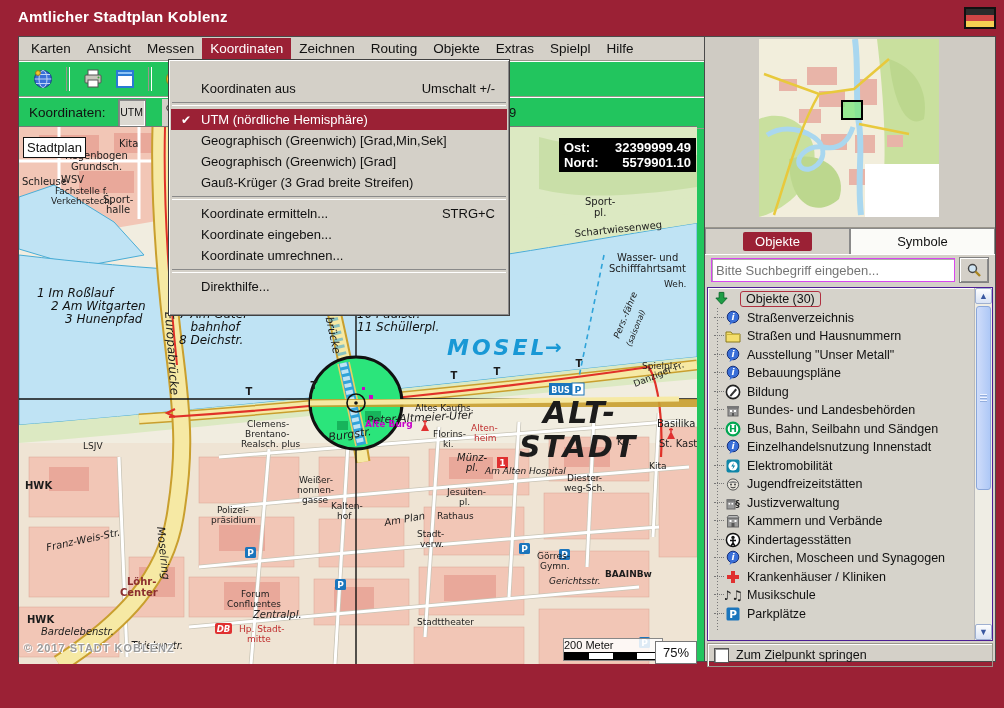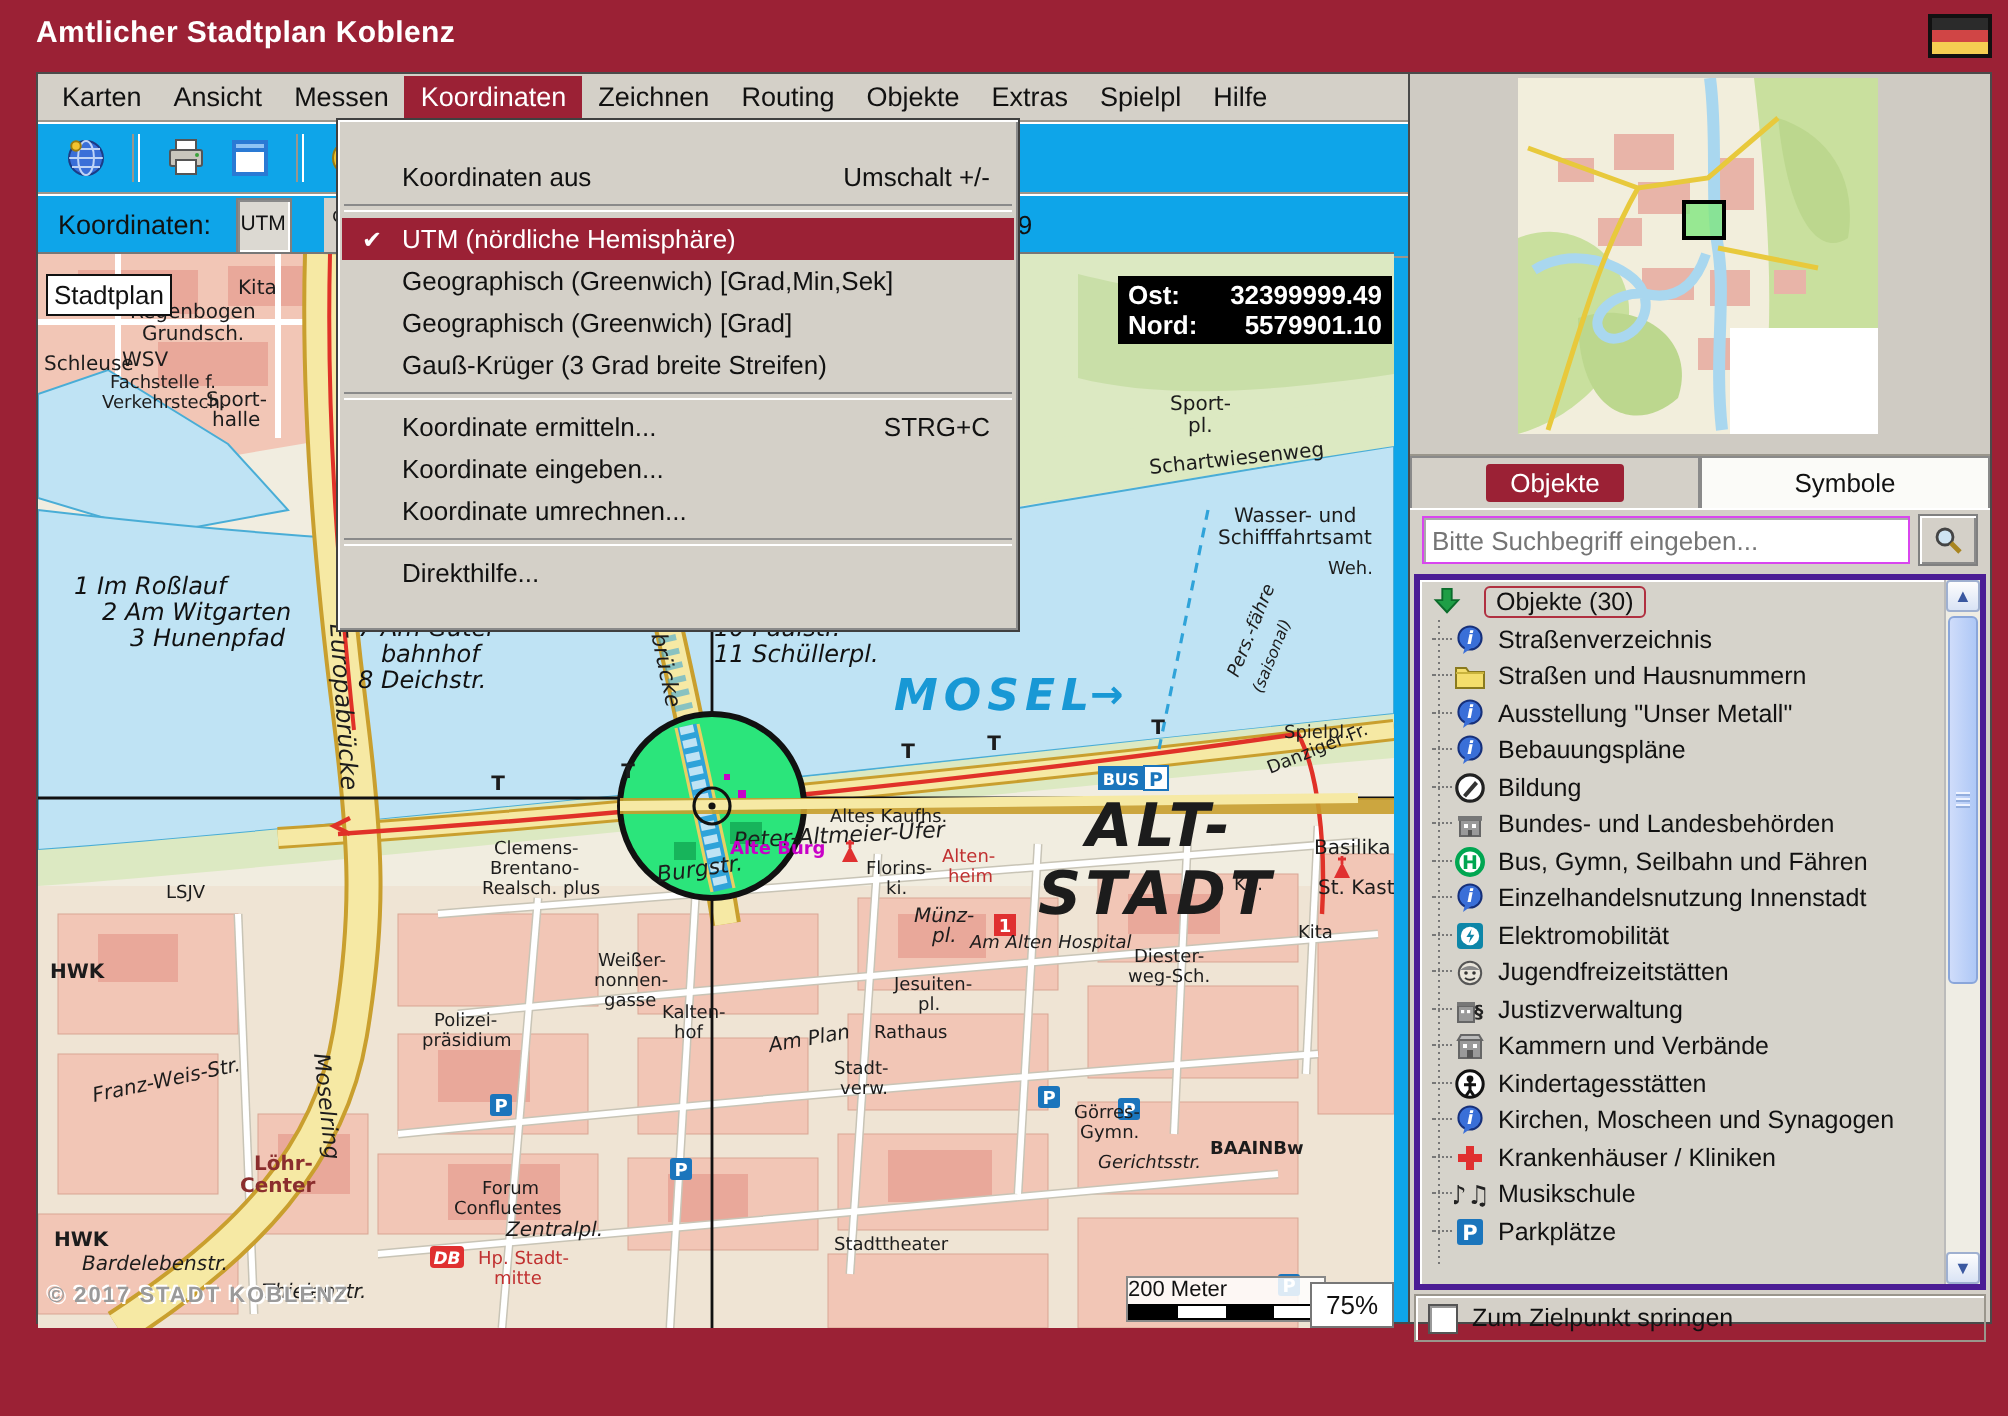--- a/index.html
+++ b/index.html
@@ -3,21 +3,21 @@
 <meta charset="utf-8">
 <style>
   html,body{margin:0;padding:0;}
   body{width:1004px;height:708px;position:relative;background:#9B2135;
        font-family:"Liberation Sans",sans-serif;overflow:hidden;-webkit-font-smoothing:antialiased;}
   
   .titlebar{position:absolute;left:0;top:0;width:100%;height:34px;}
   .title{position:absolute;left:18px;top:8px;color:#fff;font-size:15px;font-weight:bold;letter-spacing:.2px;}
   .flag{position:absolute;left:964px;top:7px;width:32px;height:22px;border:2px solid #111;box-sizing:border-box;background:linear-gradient(to bottom,#2b2b2b 0 33%,#d04545 33% 66%,#f5ce52 66% 100%);}
   
-  .window{position:absolute;left:18px;top:36px;width:734px;height:626px;background:#0ea5e9;border:1px solid #4a4a4a;box-sizing:border-box;}
+  .window{position:absolute;left:18px;top:36px;width:734px;height:626px;background:#22c55e;border:1px solid #4a4a4a;box-sizing:border-box;}
   .menubar{height:23px;display:flex;align-items:center;padding-left:4px;background:#D4D0C8;border-bottom:1px solid #9a968c;font-size:13.5px;color:#111;}
   .menu-item{padding:3px 8px;cursor:default;}
   .menu-item.active{background:#9B2135;color:#fff;}
   .toolbar{height:35px;display:flex;align-items:center;padding-left:8px;border-bottom:1px solid #9a968c;box-shadow:inset 0 1px 0 #fff;}
   .tb-btn{width:26px;height:26px;display:flex;align-items:center;justify-content:center;margin:0 3px;}
   .tb-sep{width:2px;height:24px;margin:0 7px;border-left:1px solid #9a968c;border-right:1px solid #fff;}
   .coordbar{height:31px;position:relative;display:flex;align-items:center;box-shadow:inset 0 1px 0 #fff;border-bottom:1px solid #9a968c;}
   .coordbar-label{font-size:13.5px;color:#111;margin-left:10px;margin-right:12px;}
   .coord-btn{min-width:26px;height:26px;margin-right:16px;display:flex;flex-direction:column;align-items:center;justify-content:center;font-size:8.5px;line-height:9px;color:#111;background:#D4D0C8;border:1px solid transparent;}
   .coord-btn .big{font-size:10.5px;font-weight:normal;letter-spacing:0;}
@@ -48,21 +48,21 @@
   .overview{position:relative;height:190px;background:#CFCBC3;border-bottom:1px solid #9a968c;}
   .overview svg{position:absolute;left:54px;top:2px;}
   .tabs{height:26px;display:flex;}
   .tab{flex:1;display:flex;align-items:center;justify-content:center;font-size:13px;border:1px solid #8a8a8a;border-bottom:none;box-sizing:border-box;}
   .tab.active{background:#D4D0C8;}
   .tab.active .tab-pill{background:#9B2135;color:#fff;padding:2px 12px;border-radius:2px;}
   .tab.inactive{background:#fbfbf8;color:#111;}
   .searchrow{height:30px;display:flex;align-items:center;padding:0 6px;border-top:1px solid #fff;}
   .searchrow input{flex:1;height:20px;border:1px solid #d946ef;box-shadow:inset 1px 1px 0 #aaa;font-size:13px;padding:1px 4px;background:#fff;color:#4d7c0f;font-family:"Liberation Sans",sans-serif;}
   .search-btn{width:28px;height:24px;margin-left:4px;background:#D4D0C8;border:1px solid #808080;box-shadow:inset 1px 1px 0 #fff,inset -1px -1px 0 #8a8a8a;display:flex;align-items:center;justify-content:center;}
-  .treewrap{position:relative;height:352px;margin:2px 2px 0 2px;border:3px solid #4c1d95;box-shadow:inset 1px 1px 0 #fff;background:#D6D3CB;overflow:hidden;}
+  .treewrap{position:relative;height:352px;margin:2px 2px 0 2px;border:1px solid #4c1d95;box-shadow:inset 1px 1px 0 #fff;background:#D6D3CB;overflow:hidden;}
   .tree{position:absolute;left:0;top:0;right:17px;bottom:0;padding:2px 0 0 6px;}
   .tree-row{height:18.5px;display:flex;align-items:center;font-size:12.5px;color:#111;white-space:nowrap;}
   .tree-row .stub{width:10px;height:1px;border-top:1px dotted #777;margin-right:1px;}
   .tree-root-label{border:1px solid #B03040;border-radius:3px;padding:0 5px;margin-left:4px;}
   .tree-icon{width:17px;height:16px;margin-right:5px;display:inline-flex;}
   .treeline{position:absolute;left:9px;top:20px;bottom:8px;width:1px;background-image:repeating-linear-gradient(to bottom,#777 0 1px,transparent 1px 3px);}
   
   .vscroll{position:absolute;right:0;top:0;bottom:0;width:17px;background:#EFEDE4;border-left:1px solid #bbb;}
   .vs-btn{position:absolute;left:0;width:17px;height:16px;background:linear-gradient(#fdfdfd,#d9e3f5);border:1px solid #9fb0d0;box-sizing:border-box;border-radius:2px;color:#3a58a0;font-size:9px;display:flex;align-items:center;justify-content:center;}
   .vs-up{top:0;} .vs-down{bottom:0;}
@@ -594,21 +594,21 @@
           <span>Bundes- und Landesbehörden</span>
         </div>
         <div class="tree-row">
           <span class="stub"></span>
           <span class="tree-icon">
             <svg width="16" height="16" viewBox="0 0 16 16">
               <circle cx="8" cy="8" r="6.4" fill="#fff" stroke="#00A651" stroke-width="2.2"></circle>
               <text x="8" y="11.4" font-size="9.5" font-weight="bold" fill="#00A651" text-anchor="middle" font-family="DejaVu Sans,sans-serif">H</text>
             </svg>
           </span>
-          <span>Bus, Gymn, Seilbahn und Fähren</span>
+          <span>Bus, Bahn, Seilbahn und Sändgen</span>
         </div>
         <div class="tree-row">
           <span class="stub"></span>
           <span class="tree-icon">
             <svg width="16" height="16" viewBox="0 0 16 16">
               <circle cx="8" cy="7" r="5.8" fill="#3A6FD8" stroke="#16307A"></circle>
               <path d="M5.5,11.5 L4.5,15 L9,11.8 Z" fill="#3A6FD8"></path>
               <text x="8" y="10" font-size="9" font-family="DejaVu Serif,serif" font-style="italic" font-weight="bold" fill="#fff" text-anchor="middle">i</text>
             </svg>
           </span>

